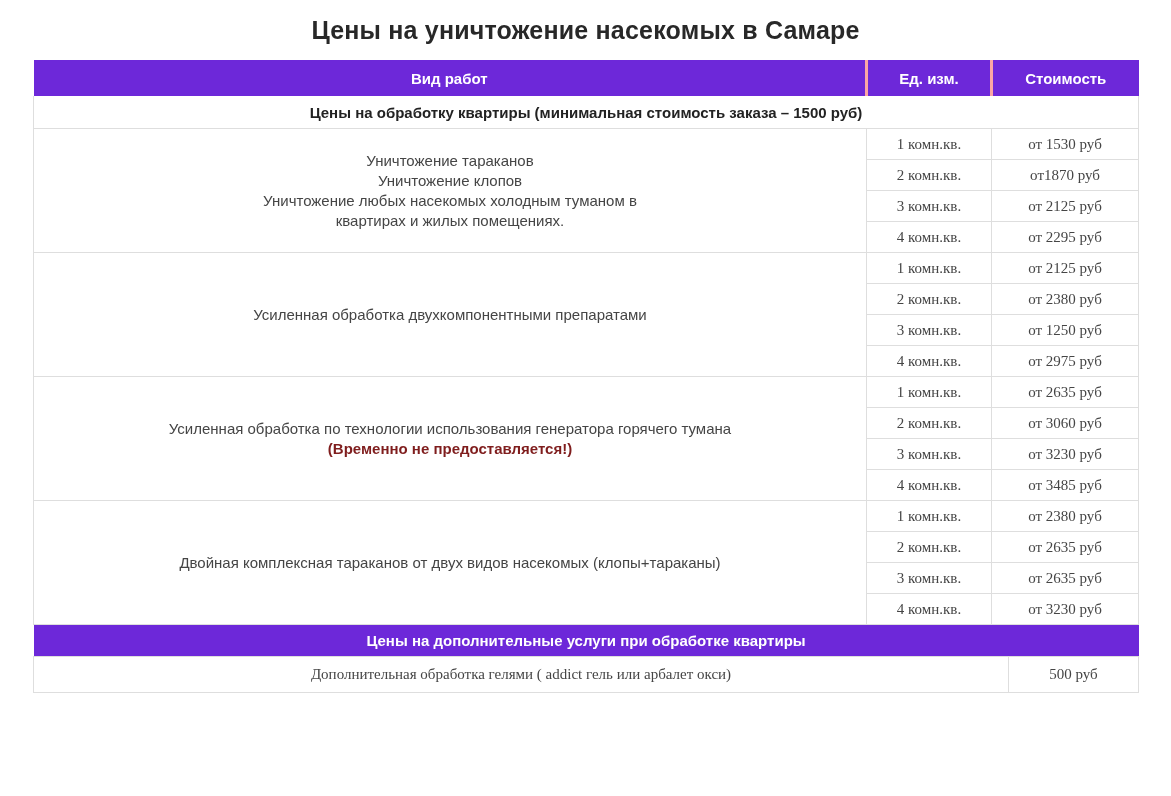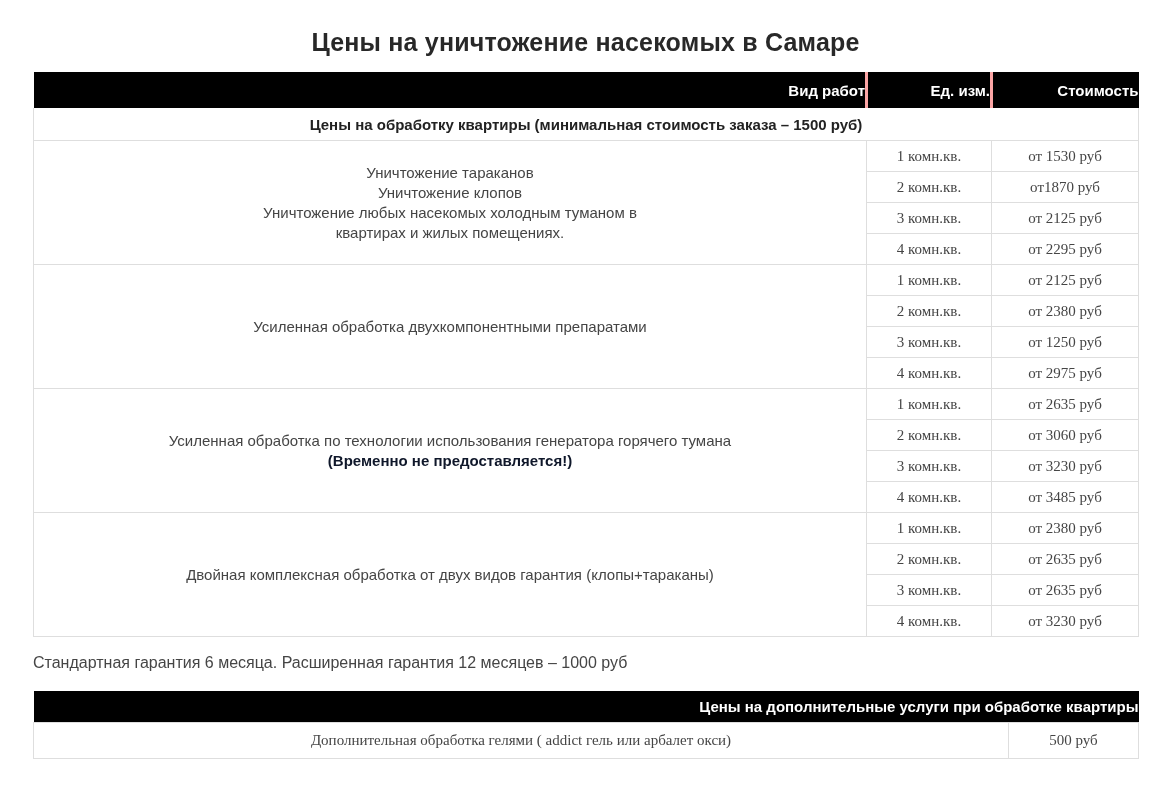--- a/index.html
+++ b/index.html
@@ -11,40 +11,40 @@
   }
   .page {
     width: 1171px;
     height: 796px;
     box-sizing: border-box;
     padding: 0 33px;
     background: #ffffff;
   }
   .page-title {
     margin: 0;
-    padding: 28px 0 15px 0;
+    padding: 16px 0 15px 0;
     text-align: center;
     font-size: 25px;
     font-weight: bold;
     color: #282828;
     letter-spacing: 0.2px;
   }
   table {
     border-collapse: collapse;
     table-layout: fixed;
     width: 1105px;
   }
   
   .red-head th, .red-head-cell {
-    background: #000000;
+    background: #6d28d9;
     color: #ffffff;
     font-size: 15px;
     font-weight: bold;
     height: 36px;
-    text-align: right;
+    text-align: center;
     vertical-align: middle;
     border: none;
     padding: 0;
   }
   .red-head th + th { border-left: 3px solid #fca5a5; }
   td {
     border: 1px solid #dedede;
     font-size: 15px;
     text-align: center;
     vertical-align: middle;
@@ -53,21 +53,21 @@
   }
   .section-row td {
     font-weight: bold;
     color: #222222;
     height: 28px;
     border-top: none;
     margin-top: 36px;
   }
   .unit-cell, .price-cell { height: 26px; font-family: Liberation Serif, serif; }
   .service-cell { line-height: 20px; }
-  .service-note { font-weight: bold; color: #0f172a; }
+  .service-note { font-weight: bold; color: #7f1d1d; }
   
   .guarantee-note {
     font-size: 16px;
     color: #454545;
     margin: 17px 0 19px 0;
     text-align: left;
   }
   
   .extras-table .red-head-cell { height: 31px; }
   .extras-table td { height: 31px; }
@@ -157,41 +157,40 @@
         <td class="unit-cell">3 комн.кв.</td>
         <td class="price-cell">от 3230 руб</td>
       </tr>
       <tr>
         <td class="unit-cell">4 комн.кв.</td>
         <td class="price-cell">от 3485 руб</td>
       </tr>
 
       <tr>
         <td rowspan="4" class="service-cell">
-          <div>Двойная комплексная обработка от двух видов гарантия (клопы+тараканы)</div>
+          <div>Двойная комплексная тараканов от двух видов насекомых (клопы+тараканы)</div>
         </td>
         <td class="unit-cell">1 комн.кв.</td>
         <td class="price-cell">от 2380 руб</td>
       </tr>
       <tr>
         <td class="unit-cell">2 комн.кв.</td>
         <td class="price-cell">от 2635 руб</td>
       </tr>
       <tr>
         <td class="unit-cell">3 комн.кв.</td>
         <td class="price-cell">от 2635 руб</td>
       </tr>
       <tr>
         <td class="unit-cell">4 комн.кв.</td>
         <td class="price-cell">от 3230 руб</td>
       </tr>
     </tbody>
   </table>
 
-  <p class="guarantee-note">Стандартная гарантия 6 месяца. Расширенная гарантия 12 месяцев – 1000 руб</p>
 
   <table class="extras-table">
     <colgroup>
       <col style="width:975px">
         <col style="width:130px">
     </colgroup>
     <tbody>
       <tr>
         <td colspan="2" class="red-head-cell">Цены на дополнительные услуги при обработке квартиры</td>
       </tr>

